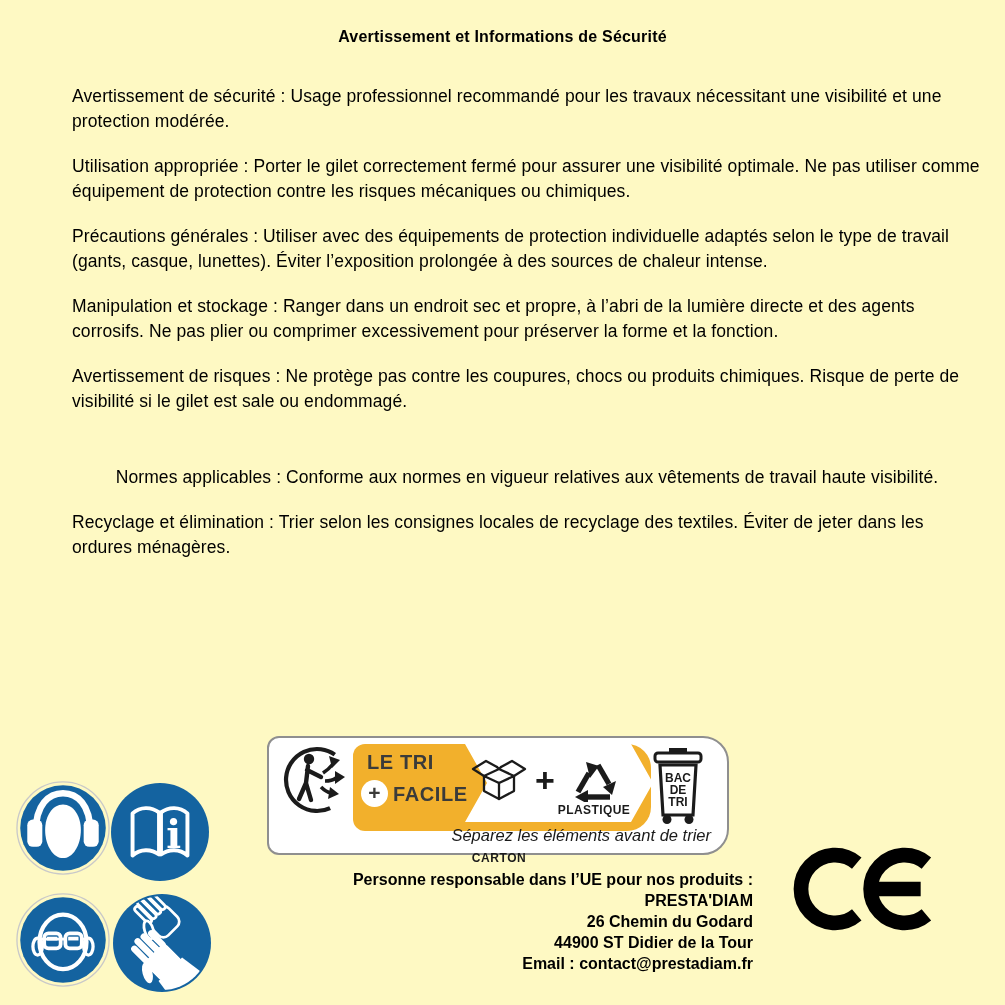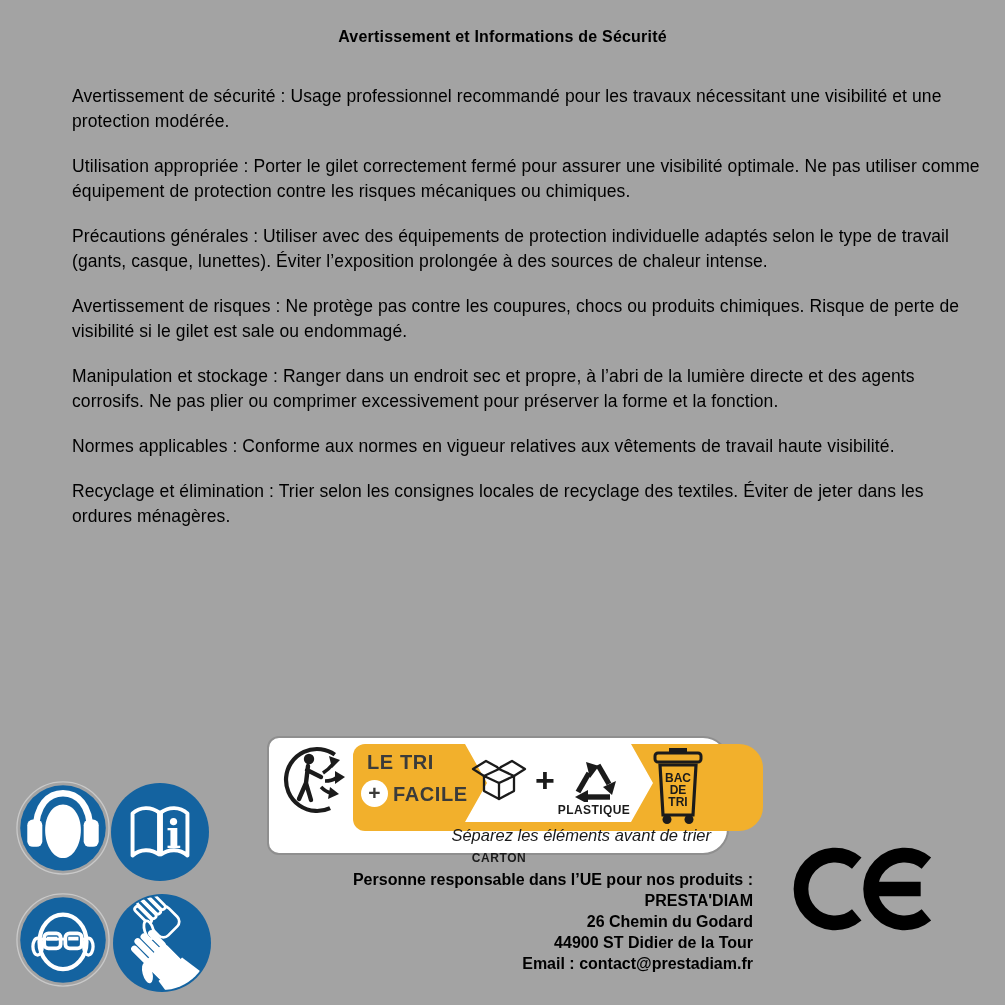--- a/index.html
+++ b/index.html
@@ -1,29 +1,29 @@
 <!DOCTYPE html>
 <html style="--pictogram-blue: #1463A0; --triman-yellow: #F2B02C; --triman-dark: #3B3B3A; --icon-black: #1B1B1B; --border-gray: #8F8F8F;"><head>
 <meta charset="utf-8">
 <style>
   html,body{margin:0;padding:0;background:#fff;}
-  .page{position:relative;width:1005px;height:1005px;background:#a3a3a3;overflow:hidden;
+  .page{position:relative;width:1005px;height:1005px;background:#fef9c3;overflow:hidden;
         font-family:"Liberation Sans",sans-serif;color:#000;}
   .title{position:absolute;top:28px;left:0;width:1005px;text-align:center;
          font-size:16px;font-weight:bold;letter-spacing:.2px;}
   .text-block{position:absolute;left:72px;top:84px;width:910px;}
   .text-block p{margin:0 0 20px 0;font-size:17.5px;line-height:25px;letter-spacing:.1px;}
-  .text-block p.extra-gap{margin-top:20px;}
+  .text-block p.extra-gap{margin-top:51px;text-align:center;}
 
   
   .fr-label{position:absolute;left:268px;top:738px;font-size:15px;font-weight:bold;}
   .triman-box{position:absolute;left:267px;top:736px;width:462px;height:119px;background:#fff;
               border:2px solid var(--border-gray);border-radius:12px 26px 26px 12px;box-sizing:border-box;}
   .triman-logo{position:absolute;left:14px;top:5px;}
-  .yellow-base{position:absolute;left:84px;top:6px;width:410px;height:87px;
+  .yellow-base{position:absolute;left:84px;top:6px;width:298px;height:87px;
                background:var(--triman-yellow);border-radius:12px 24px 24px 12px;}
   .letri{position:absolute;left:14px;top:7px;font-size:20px;font-weight:bold;
          letter-spacing:.6px;color:var(--triman-dark);}
   .plus-circle{position:absolute;left:8px;top:36px;width:27px;height:27px;border-radius:50%;
                background:#fff;color:var(--triman-dark);font-size:21px;font-weight:bold;
                line-height:26px;text-align:center;}
   .facile{position:absolute;left:40px;top:39px;font-size:20px;font-weight:bold;
           letter-spacing:.6px;color:var(--triman-dark);}
   .white-inset{position:absolute;left:112px;top:0;width:188px;height:78px;background:#fff;
                clip-path:polygon(0 0,166px 0,100% 50%,166px 100%,0 100%,22px 50%);}
@@ -62,22 +62,22 @@
 <body>
 
 <div class="page">
 
   <div class="title">Avertissement et Informations de Sécurité</div>
 
   <div class="text-block">
     <p>Avertissement de sécurité : Usage professionnel recommandé pour les travaux nécessitant une visibilité et une protection modérée.</p>
     <p>Utilisation appropriée : Porter le gilet correctement fermé pour assurer une visibilité optimale. Ne pas utiliser comme équipement de protection contre les risques mécaniques ou chimiques.</p>
     <p>Précautions générales : Utiliser avec des équipements de protection individuelle adaptés selon le type de travail (gants, casque, lunettes). Éviter l’exposition prolongée à des sources de chaleur intense.</p>
+    <p>Manipulation et stockage : Ranger dans un endroit sec et propre, à l’abri de la lumière directe et des agents corrosifs. Ne pas plier ou comprimer excessivement pour préserver la forme et la fonction.</p>
     <p>Avertissement de risques : Ne protège pas contre les coupures, chocs ou produits chimiques. Risque de perte de visibilité si le gilet est sale ou endommagé.</p>
-    <p>Manipulation et stockage : Ranger dans un endroit sec et propre, à l’abri de la lumière directe et des agents corrosifs. Ne pas plier ou comprimer excessivement pour préserver la forme et la fonction.</p>
     <p class="extra-gap">Normes applicables : Conforme aux normes en vigueur relatives aux vêtements de travail haute visibilité.</p>
     <p>Recyclage et élimination : Trier selon les consignes locales de recyclage des textiles. Éviter de jeter dans les ordures ménagères.</p>
   </div>
 
   <div class="fr-label">FR</div>
 
   <div class="triman-box">
 
     <svg class="triman-logo" width="68" height="72" viewBox="0 0 68 72">
       <path d="M51.8,11.6 A31,31 0 1 0 47.1,65.1" stroke="var(--icon-black)" stroke-width="4.2" fill="none"></path>

